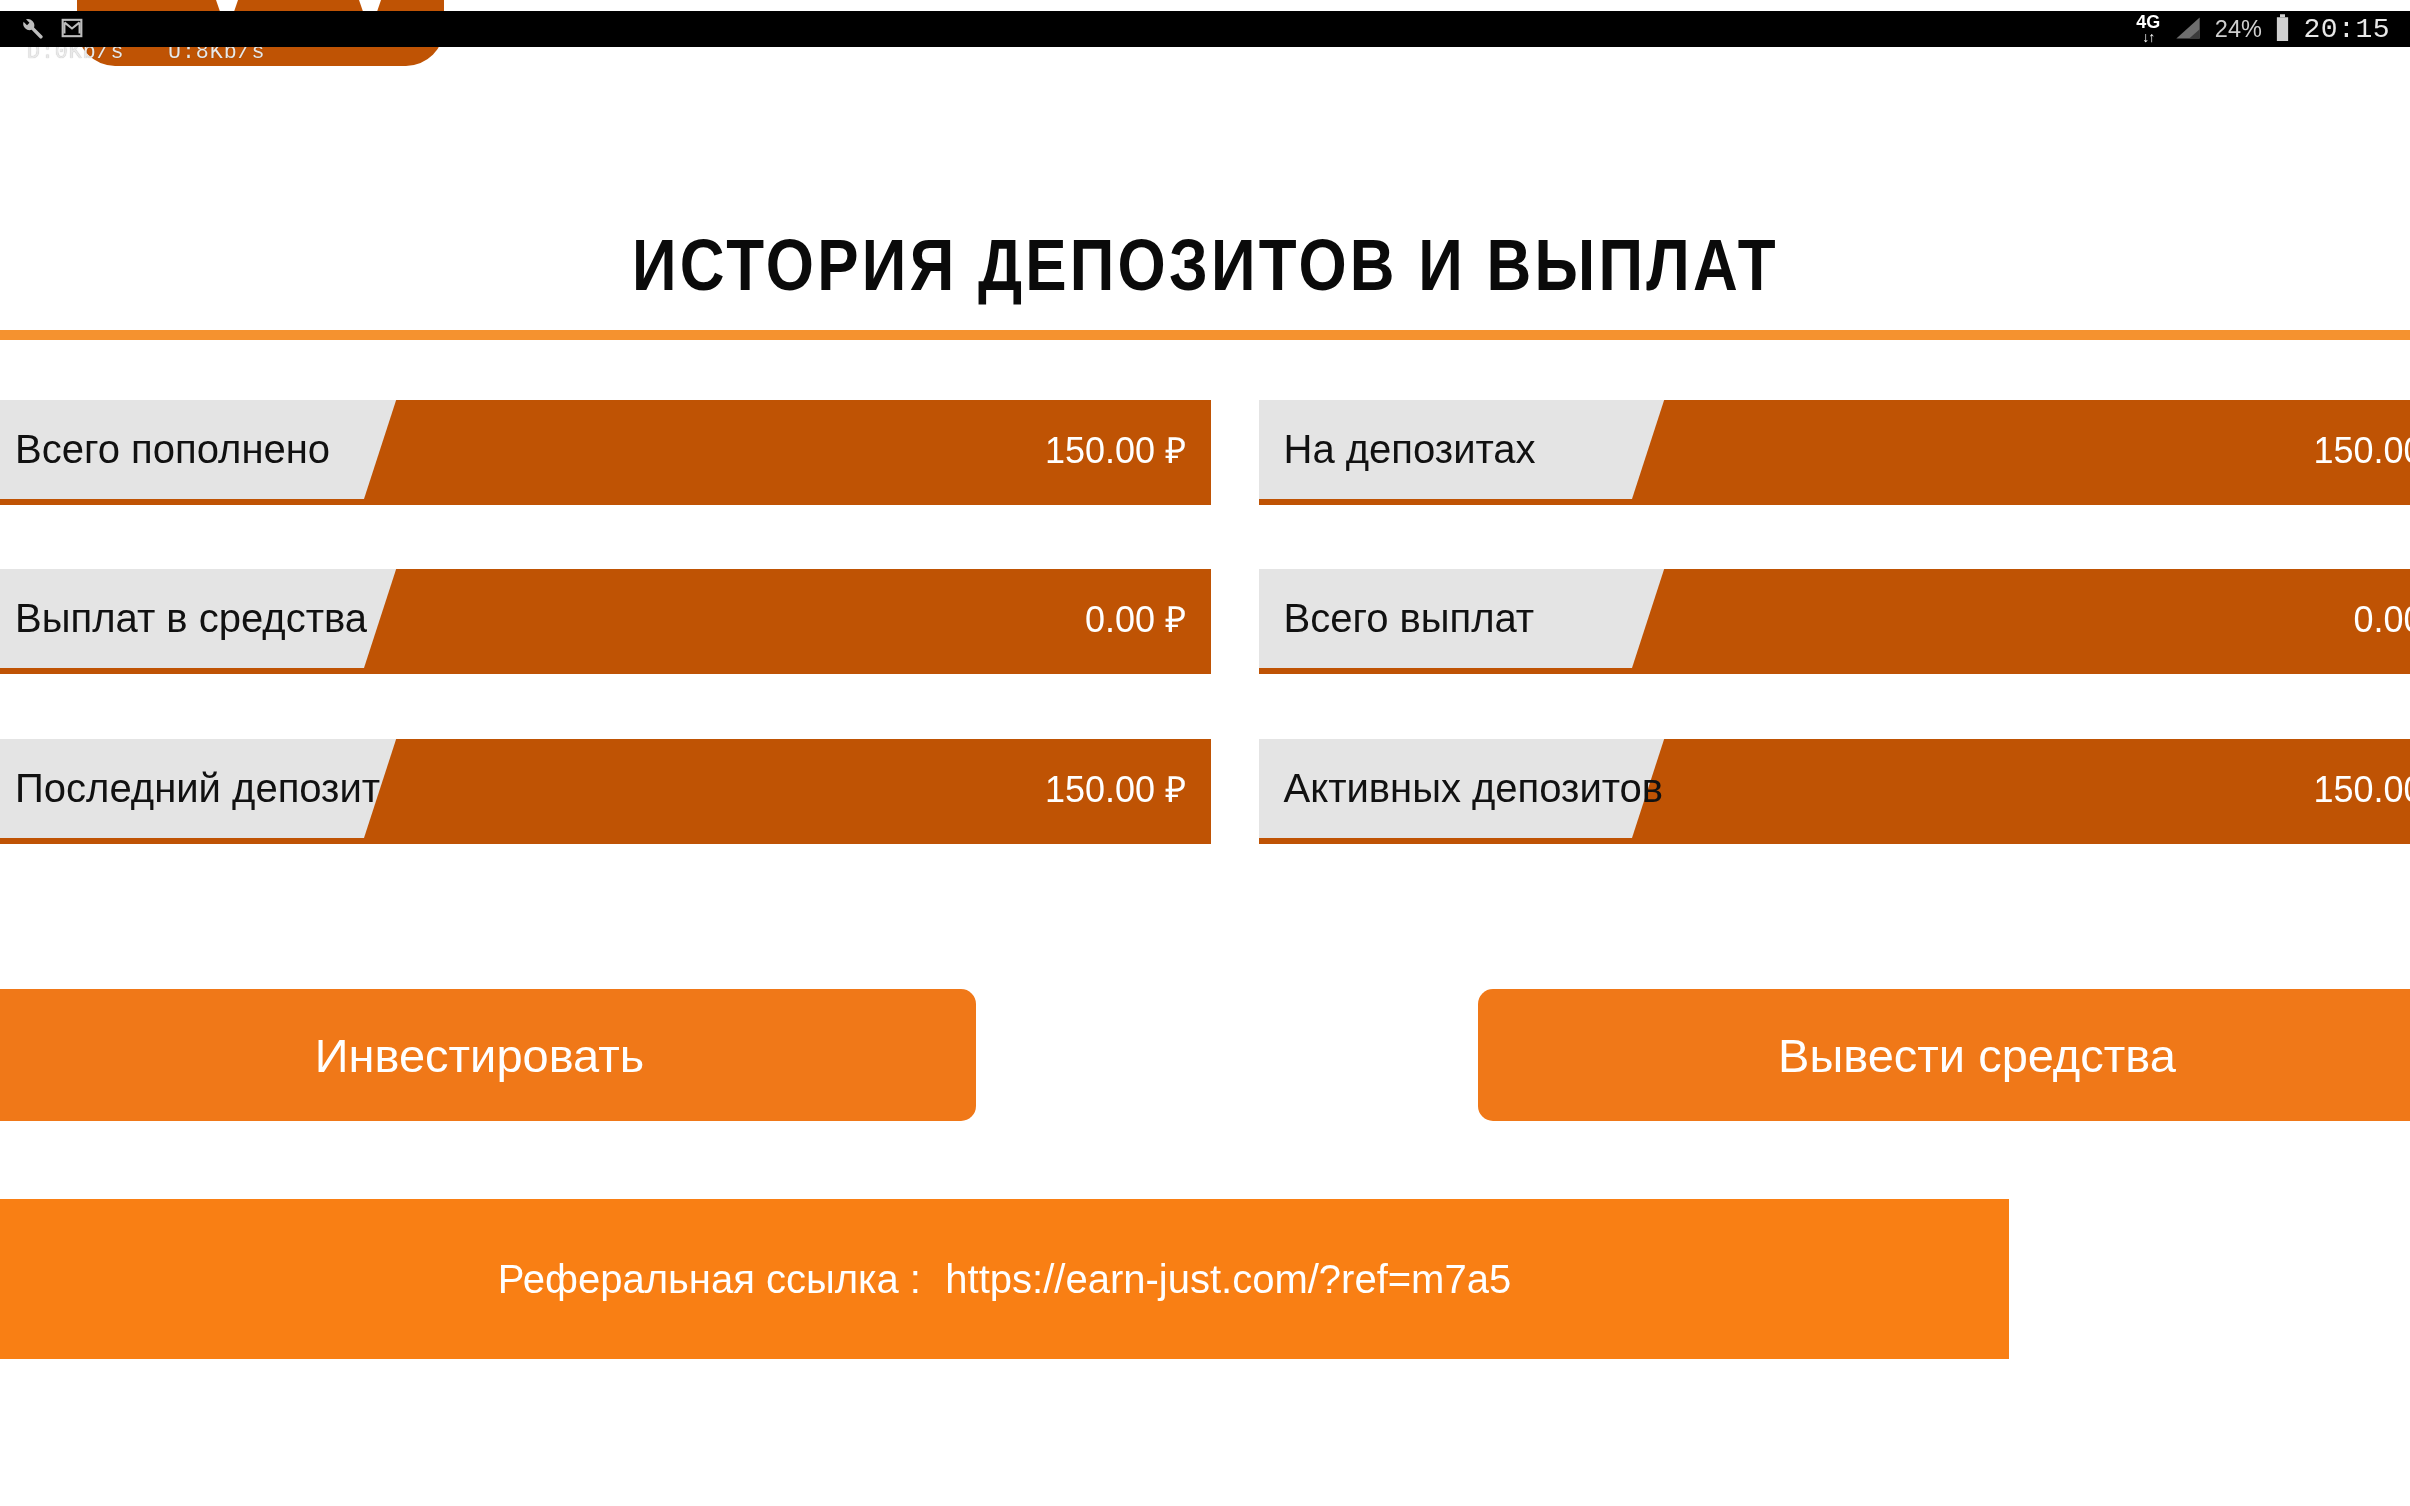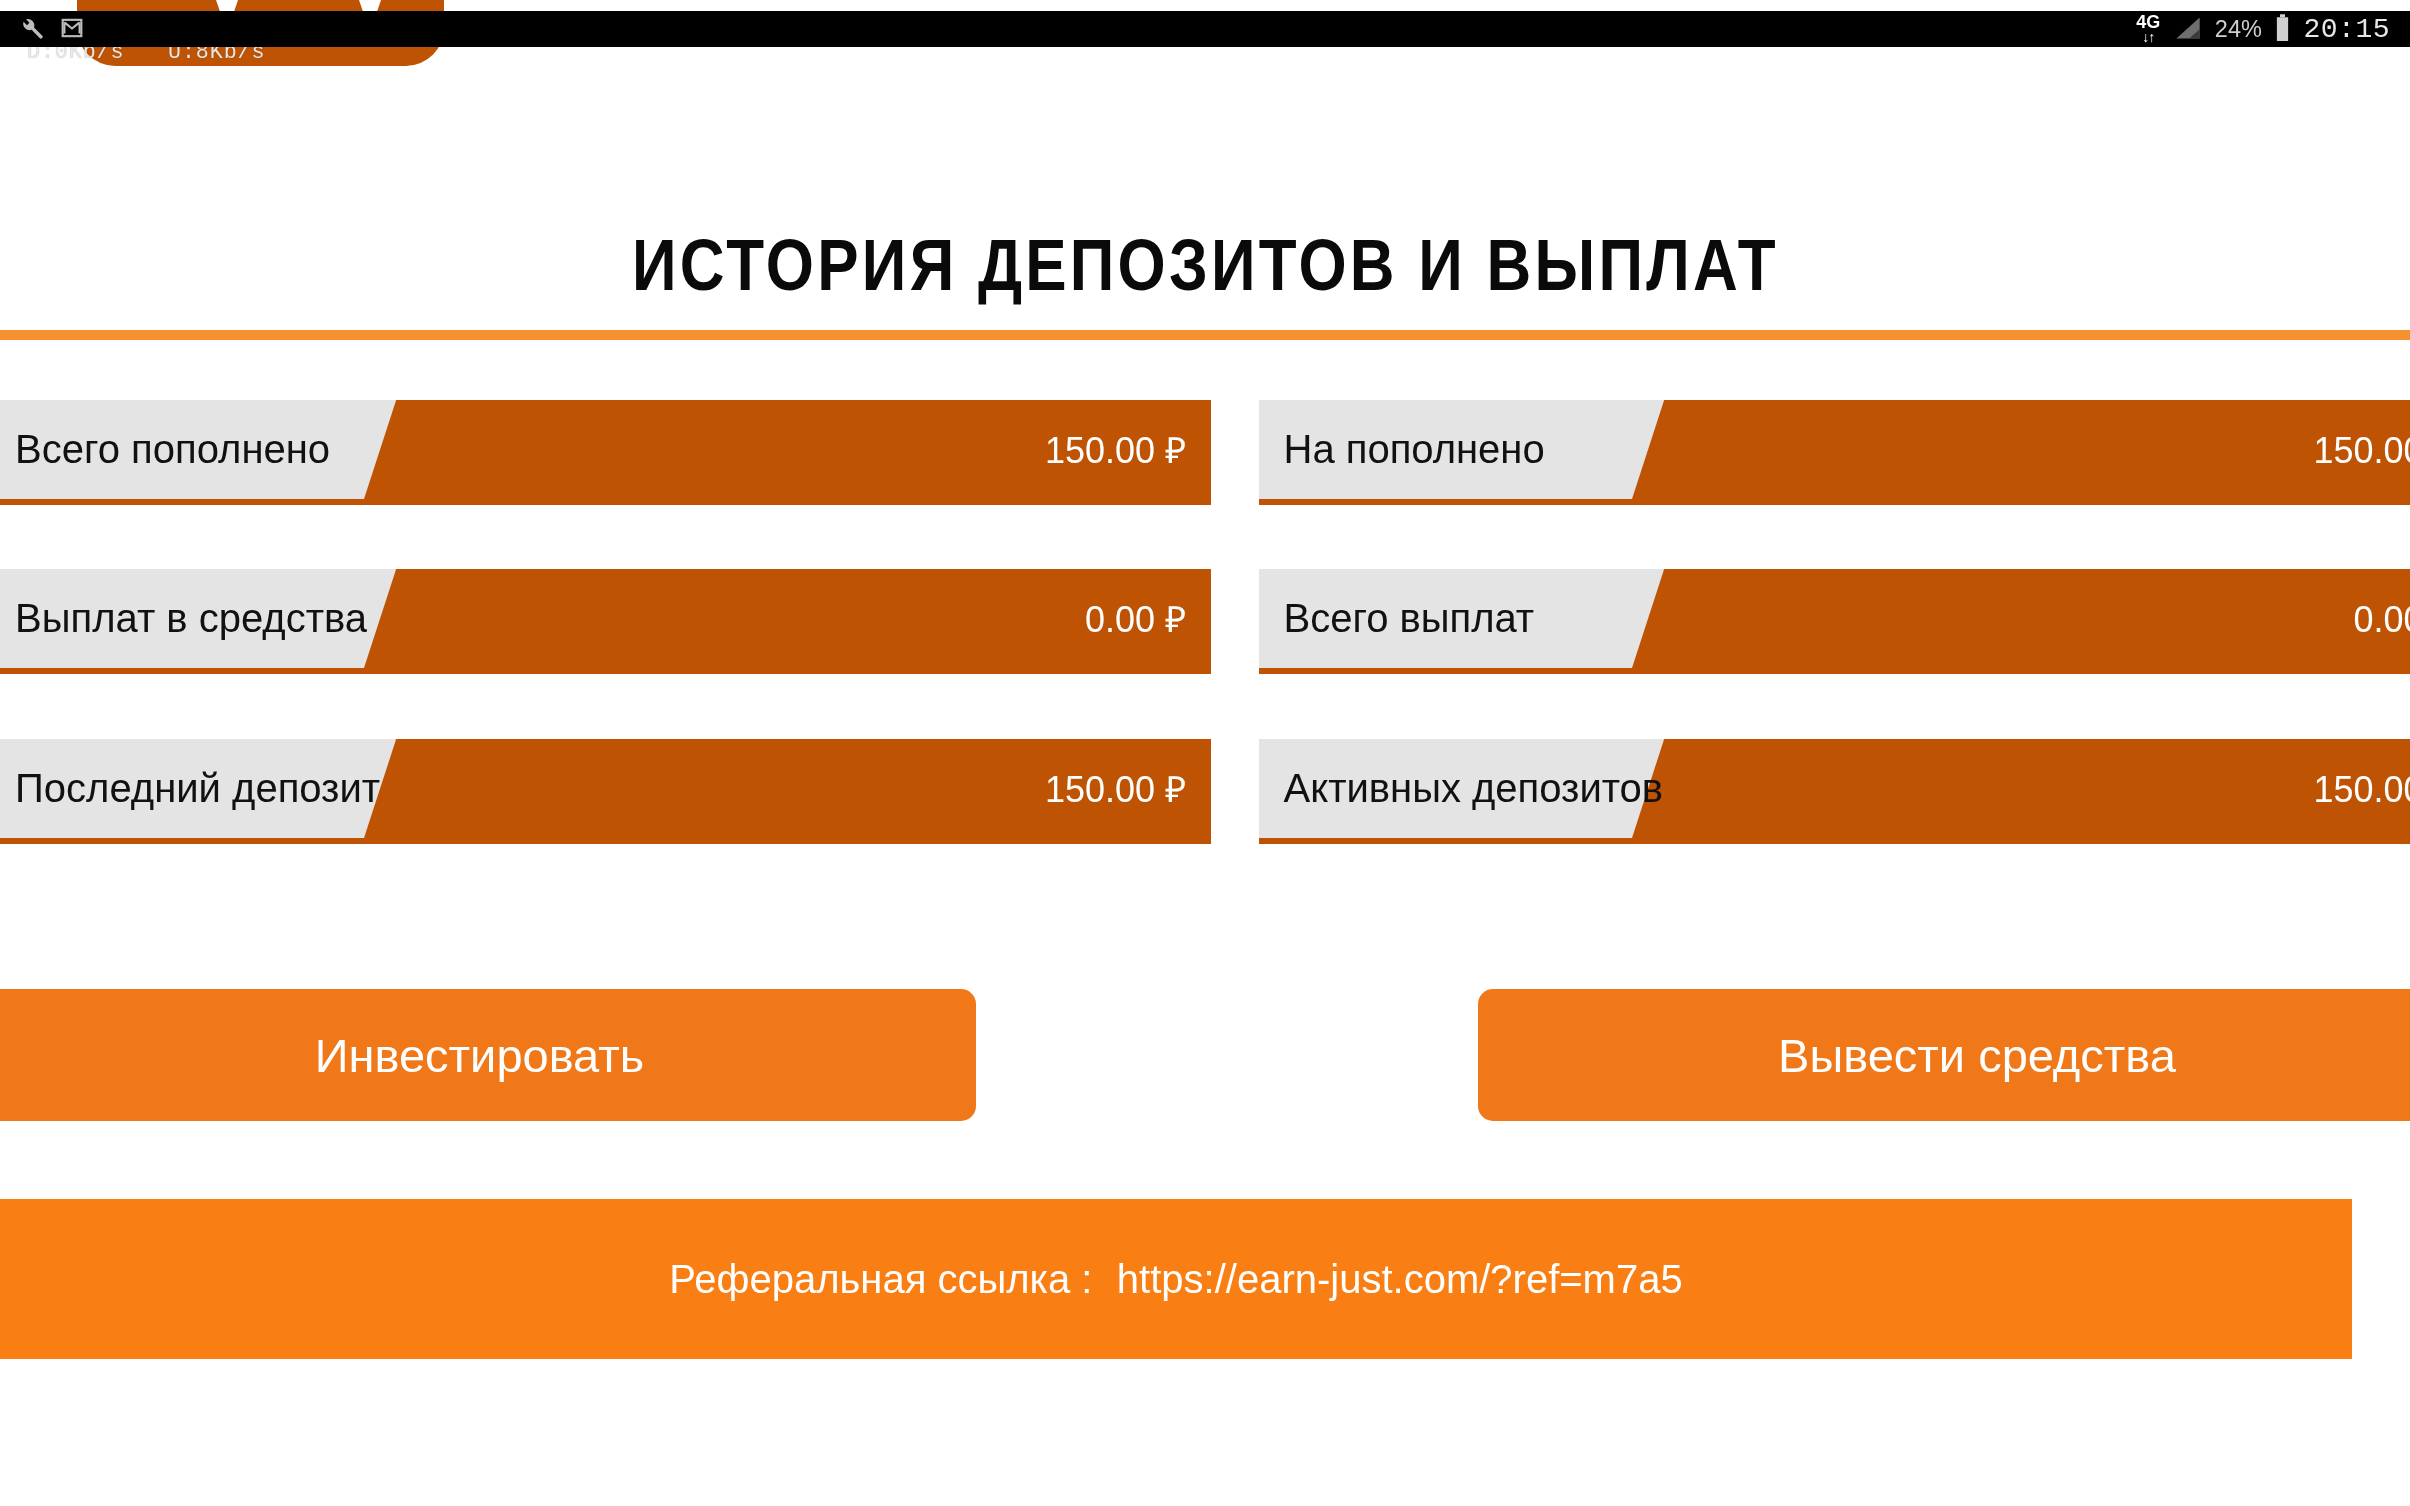--- a/index.html
+++ b/index.html
@@ -200,21 +200,21 @@
     justify-content: center;
   }
   #btn-invest   { top: 989px; left: -17px;  width: 993px; }
   #btn-withdraw { top: 989px; left: 1478px; width: 998px; }
 
   
   #referral-bar {
     position: absolute;
     top: 1199px;
     left: 0;
-    width: 2352px;
+    width: 2009px;
     height: 160px;
     background: #F97F14;
     display: flex;
     align-items: center;
     justify-content: center;
     gap: 24.5px;
     color: #ffffff;
     font-size: 40px;
     cursor: pointer;
   }
@@ -293,21 +293,21 @@
     <div class="stat-card">
       <div class="stat-fill"></div>
       <div class="stat-label">Последний депозит</div>
       <div class="stat-value">150.00 ₽</div>
     </div>
   </div>
 
   <div class="stat-row stat-col-right row-y-0">
     <div class="stat-card">
       <div class="stat-fill"></div>
-      <div class="stat-label">На пополнено</div>
+      <div class="stat-label">На депозитах</div>
       <div class="stat-value">150.00 ₽</div>
     </div>
   </div>
   <div class="stat-row stat-col-right row-y-1">
     <div class="stat-card">
       <div class="stat-fill"></div>
       <div class="stat-label">Всего выплат</div>
       <div class="stat-value">0.00 ₽</div>
     </div>
   </div>

